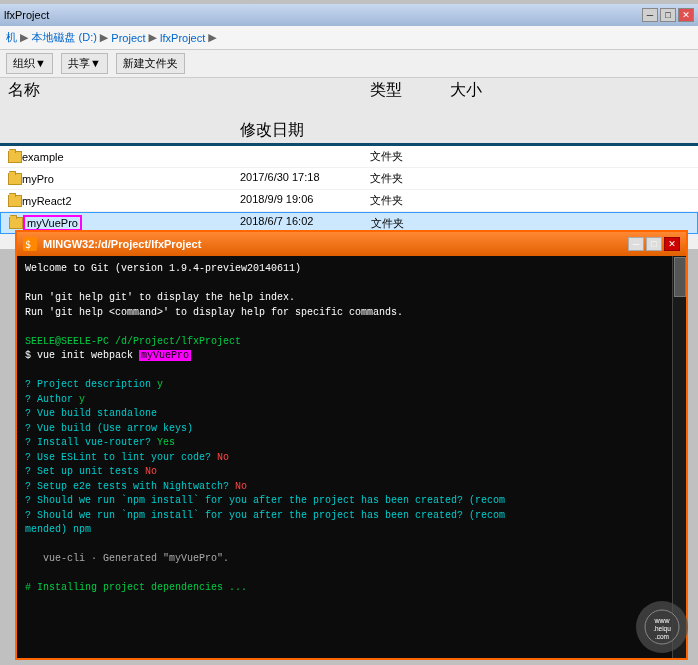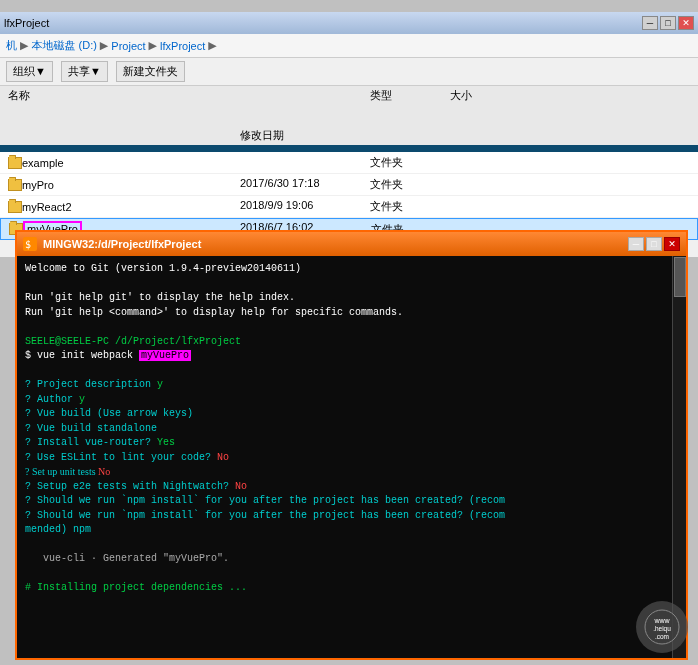--- a/index.html
+++ b/index.html
@@ -1,21 +1,21 @@
 <!DOCTYPE html>
 <html><head>
   <meta charset="utf-8">
   <style>
     * { margin: 0; padding: 0; box-sizing: border-box; }
     body { width: 698px; height: 665px; overflow: hidden; font-family: 'SimSun', 'Microsoft YaHei', sans-serif; background: #c0c0c0; }
 
     
     .file-explorer {
       position: absolute;
-      top: 12px; left: 0;
+      top: 4px; left: 0;
       width: 698px;
       height: 245px;
       background: #f0f0f0;
     }
     .fe-titlebar {
       height: 22px;
       background: linear-gradient(to bottom, #c8d8f0, #a0b8d8);
       display: flex;
       align-items: center;
       padding: 0 4px;
@@ -68,22 +68,22 @@
       padding: 2px 6px;
       background: #e8e8e8;
       border: 1px solid #bbb;
       font-size: 11px;
       cursor: pointer;
     }
 
     .fe-table-header {
       display: flex;
       background: #e8e8e8;
-      border-bottom: 7px solid #0c4a6e;
-      font-size: 11px;
+      border-bottom: 3px solid #0c4a6e;
+      font-size: 16px;
       padding: 2px 0;
     }
     .fe-col-name { width: 240px; padding-left: 8px; }
     .fe-col-date { width: 130px; margin-top: 40px; }
     .fe-col-type { width: 80px; }
     .fe-col-size { width: 80px; }
 
     .fe-file-list { background: white; }
     .fe-file-row {
       display: flex;
@@ -311,25 +311,25 @@
       <span class="term-line" style="color: rgb(255, 255, 255);">Welcome to Git (version 1.9.4-preview20140611)</span>
       <span class="term-line">&nbsp;</span>
       <span class="term-line" style="color: rgb(255, 255, 255);">Run 'git help git' to display the help index.</span>
       <span class="term-line" style="color: rgb(255, 255, 255);">Run 'git help &lt;command&gt;' to display help for specific commands.</span>
       <span class="term-line">&nbsp;</span>
       <span class="term-line" style="color: rgb(0, 204, 68);">SEELE@SEELE-PC /d/Project/lfxProject</span>
       <span class="term-line" style="color: rgb(255, 255, 255);">$ vue init webpack <span class="highlight-box">myVuePro</span></span>
       <span class="term-line">&nbsp;</span>
       <span class="term-line" style="color: rgb(0, 204, 204);">? Project description <span style="color: rgb(0, 204, 68);">y</span></span>
       <span class="term-line" style="color: rgb(0, 204, 204);">? Author <span style="color: rgb(0, 204, 68);">y</span></span>
+      <span class="term-line" style="color: rgb(0, 204, 204);">? Vue build <span style="color: rgb(0, 204, 204);">standalone</span></span>
       <span class="term-line" style="color: rgb(0, 204, 204);">? Vue build (Use arrow keys)</span>
-      <span class="term-line" style="color: rgb(0, 204, 204);">? Vue build <span style="color: rgb(0, 204, 204);">standalone</span></span>
       <span class="term-line" style="color: rgb(0, 204, 204);">? Install vue-router? <span style="color: rgb(0, 204, 68);">Yes</span></span>
       <span class="term-line" style="color: rgb(0, 204, 204);">? Use ESLint to lint your code? <span style="color: rgb(255, 68, 68);">No</span></span>
-      <span class="term-line" style="color: rgb(0, 204, 204); font-family: Liberation Serif, serif;">? Set up unit tests <span style="color: rgb(255, 68, 68);">No</span></span>
+      <span class="term-line" style="color: rgb(0, 204, 204);">? Set up unit tests <span style="color: rgb(255, 68, 68);">No</span></span>
       <span class="term-line" style="color: rgb(0, 204, 204);">? Setup e2e tests with Nightwatch? <span style="color: rgb(255, 68, 68);">No</span></span>
       <span class="term-line" style="color: rgb(0, 204, 204);">? Should we run `npm install` for you after the project has been created? (recom</span>
       <span class="term-line" style="color: rgb(0, 204, 204);">? Should we run `npm install` for you after the project has been created? (recom</span>
       <span class="term-line" style="color: rgb(0, 204, 204);">mended) npm</span>
       <span class="term-line">&nbsp;</span>
       <span class="term-line" style="color: rgb(170, 170, 170);">   vue-cli · Generated "myVuePro".</span>
       <span class="term-line">&nbsp;</span>
       <span class="term-line" style="color: rgb(0, 204, 68);"># Installing project dependencies ...</span>
     </div>
 

